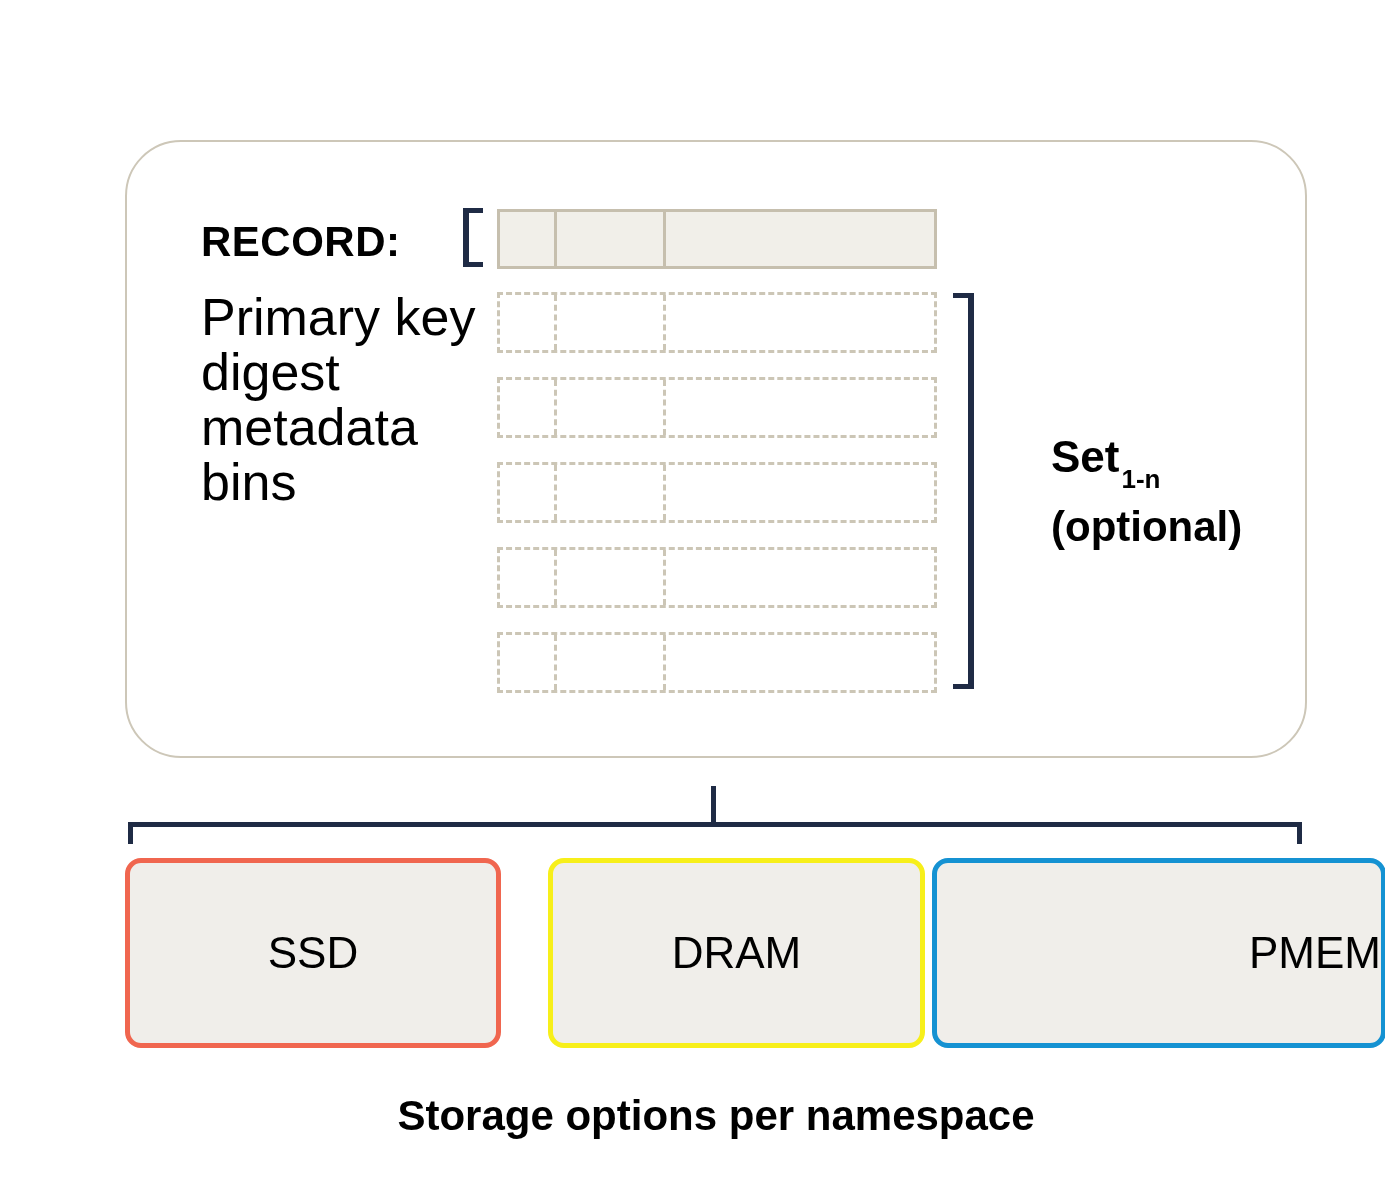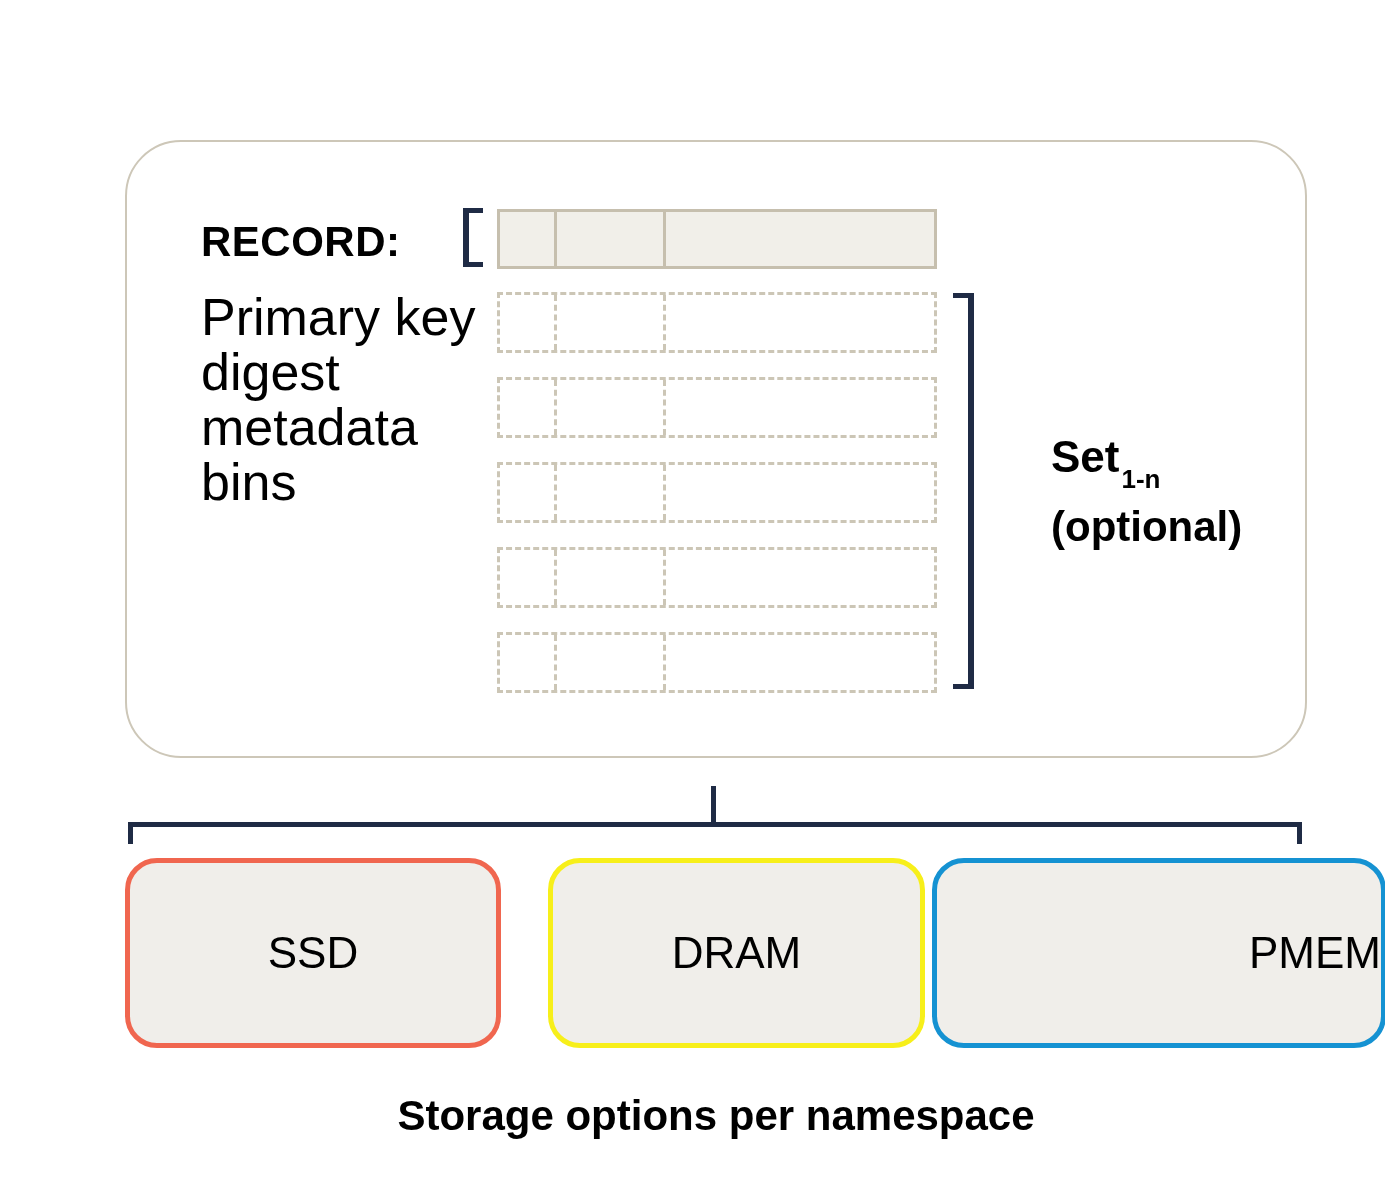--- a/index.html
+++ b/index.html
@@ -139,21 +139,21 @@
     border-left: 5px solid #1f2b45;
     border-right: 5px solid #1f2b45;
   }
 
   
   .storage-box {
     position: absolute;
     top: 858px; height: 190px;
     box-sizing: border-box;
     border: 5px solid #999999;
-    border-radius: 32px;
+    border-radius: 16px;
     background: #f0eeea;
     display: flex;
     align-items: center;
     justify-content: center;
     font-size: 44px;
   }
   .storage-box.ssd  { left: 125px; width: 376px; }
   .storage-box.dram { left: 548px; width: 377px; }
   .storage-box.pmem { left: 932px; width: 454px; justify-content: flex-end; }
 

